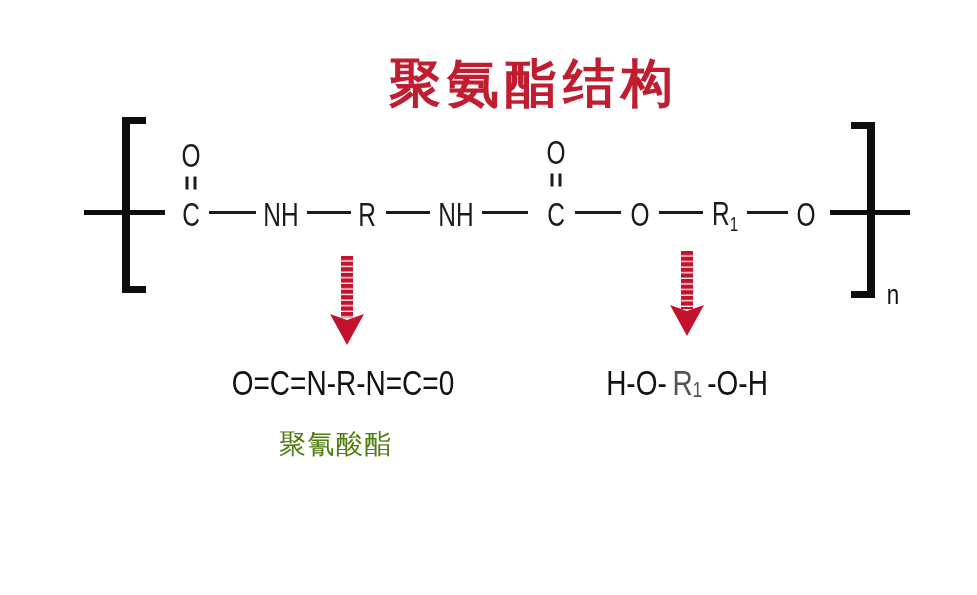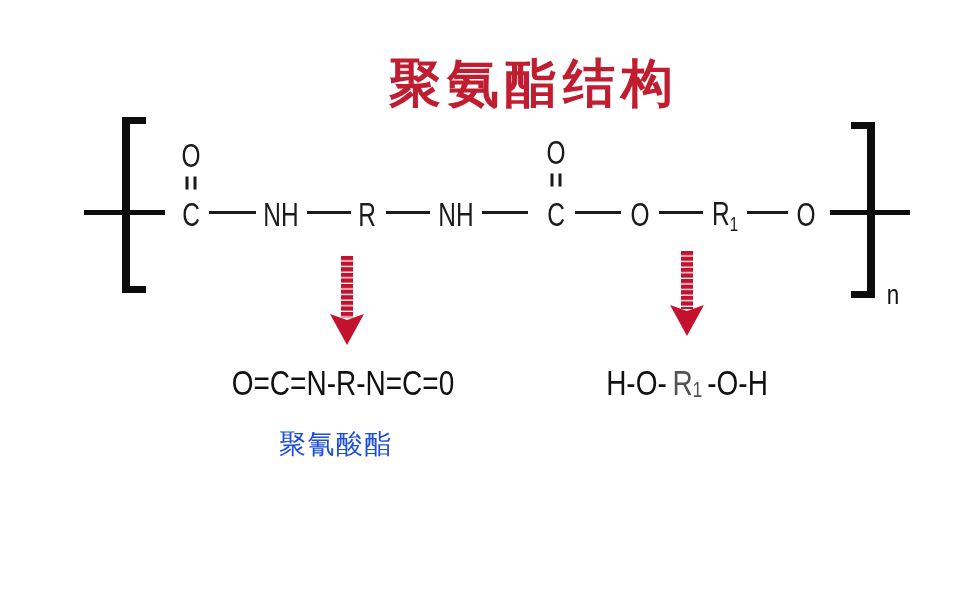--- a/index.html
+++ b/index.html
@@ -41,21 +41,21 @@
   }
   .formula-row{
     position:absolute; transform:translate(-50%,-50%) scaleX(0.8);
     display:flex; align-items:center; font-size:35px; color:#111;
     white-space:nowrap; line-height:1;
   }
   .rgray{color:#535353; margin-left:7px;}
   .rgray-sub{color:#535353; font-size:22px; transform:translateY(7px); margin-right:6px;}
   .cn-label{
     position:absolute; transform:translate(-50%,-50%);
-    font-size:27px; letter-spacing:1.5px; color:#1d4ed8; white-space:nowrap; line-height:1;
+    font-size:27px; letter-spacing:1.5px; color:#4d7c0f; white-space:nowrap; line-height:1;
   }
 </style>
 </head>
 <body>
 
 <div class="canvas">
 
   <h1 class="title">聚氨酯结构</h1>
 
   <div class="stroke bk-v" style="left:122px; top:117px; height:176px;"></div>

